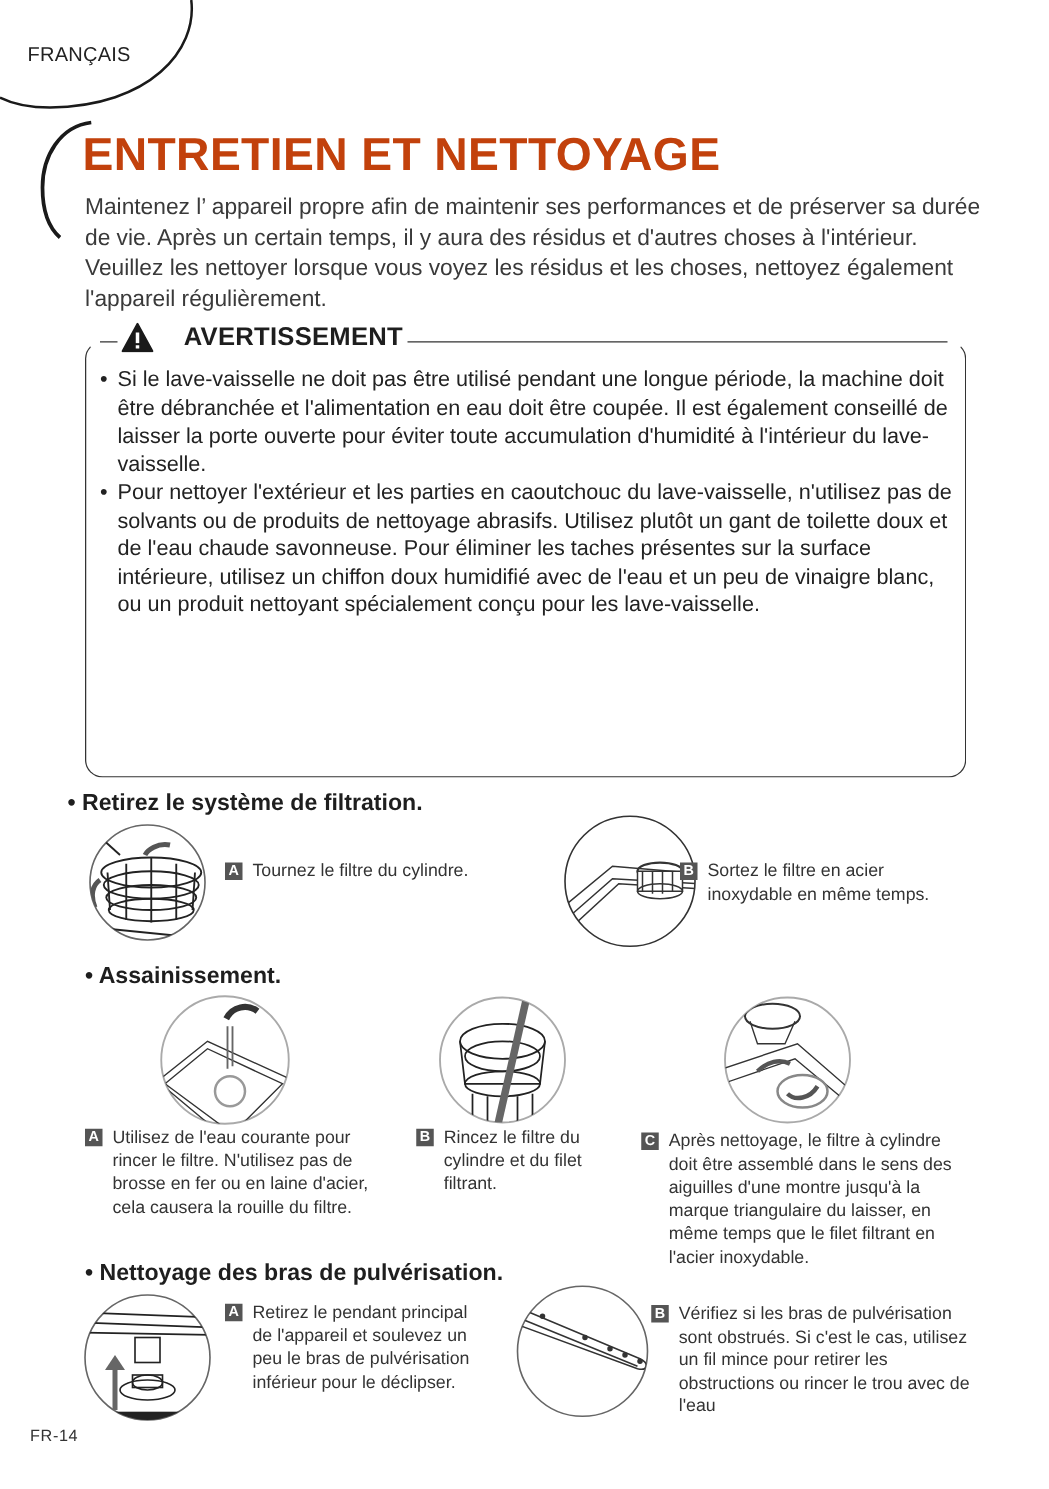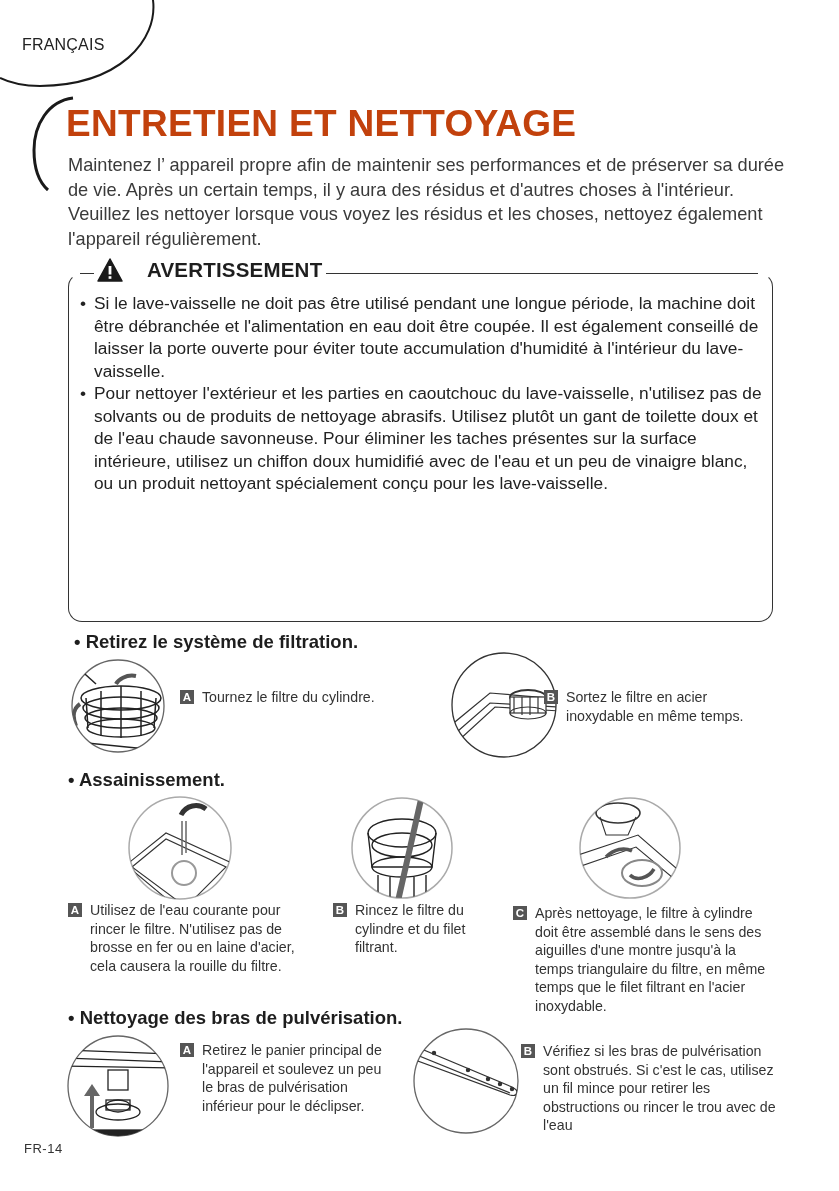--- a/index.html
+++ b/index.html
@@ -24,21 +24,21 @@
   #warn-topline-r { left: 326px; top: 273px; width: 432px; border-top: 1.4px solid #333; }
   #warn-head { left: 97px; top: 258px; display: flex; align-items: center; gap: 24px; }
   #warn-title { font-size: 20.5px; font-weight: bold; color: #1e1e1e; letter-spacing: 0.2px; }
   #warn-list { left: 80px; top: 292px; width: 690px; margin: 0; padding: 0; list-style: none; font-size: 17.3px; line-height: 22.5px; color: #222; }
   #warn-list li { position: relative; padding-left: 14px; margin: 0; }
   #warn-list li::before { content: "•"; position: absolute; left: 0; top: 0; }
 
   
   .sec-head { font-size: 18.5px; color: #1e1e1e; margin: 0; }
   .sec-head::before { content: "• "; }
-  #sec1-head { left: 74px; top: 631px; }
+  #sec1-head { left: 54px; top: 631px; }
   #sec2-head { left: 68px; top: 769px; }
   #sec3-head { left: 68px; top: 1007px; }
 
   
   .badge { display: inline-block; width: 14px; height: 14px; background: #555; color: #fff; font-size: 11.5px; font-weight: bold; line-height: 14px; text-align: center; vertical-align: 1px; margin-right: 8px; }
   .step { font-size: 14.2px; line-height: 18.5px; color: #333; }
   .step .txt { display: inline-block; vertical-align: top; }
 
   .illus { position: absolute; }
 
@@ -187,21 +187,21 @@
   </g>
 </svg>
 
 <div id="s2a-text" class="abs step">
   <span class="badge">A</span><span class="txt" style="width:225px">Utilisez de l'eau courante pour rincer le filtre. N'utilisez pas de brosse en fer ou en laine d'acier, cela causera la rouille du filtre.</span>
 </div>
 <div id="s2b-text" class="abs step">
   <span class="badge">B</span><span class="txt" style="width:125px">Rincez le filtre du cylindre et du filet filtrant.</span>
 </div>
 <div id="s2c-text" class="abs step">
-  <span class="badge">C</span><span class="txt" style="width:240px">Après nettoyage, le filtre à cylindre doit être assemblé dans le sens des aiguilles d'une montre jusqu'à la temps triangulaire du filtre, en même temps que le filet filtrant en l'acier inoxydable.</span>
+  <span class="badge">C</span><span class="txt" style="width:240px">Après nettoyage, le filtre à cylindre doit être assemblé dans le sens des aiguilles d'une montre jusqu'à la marque triangulaire du laisser, en même temps que le filet filtrant en l'acier inoxydable.</span>
 </div>
 
 <h2 id="sec3-head" class="abs sec-head">Nettoyage des bras de pulvérisation.</h2>
 
 <svg class="illus" style="left:64px;top:1032px" width="108" height="108">
   <defs>
       <clipPath id="c6">
         <circle cx="54" cy="54" r="50"></circle>
       </clipPath>
     </defs>
@@ -213,21 +213,21 @@
     <rect x="44" y="38" width="20" height="20"></rect>
     <ellipse cx="54" cy="80" rx="22" ry="8"></ellipse>
     <ellipse cx="54" cy="74" rx="12" ry="6"></ellipse>
     <rect x="42" y="68" width="24" height="10"></rect>
     <rect x="0" y="98" width="108" height="10" fill="#222"></rect>
     <line x1="28" y1="96" x2="28" y2="62" stroke="#666" stroke-width="4"></line>
     <path d="M20,64 L28,52 L36,64 Z" fill="#666" stroke="none"></path>
   </g>
 </svg>
 <div id="s3a-text" class="abs step">
-  <span class="badge">A</span><span class="txt" style="width:190px">Retirez le panier principal de l'appareil et soulevez un peu le bras de pulvérisation inférieur pour le déclipser.</span>
+  <span class="badge">A</span><span class="txt" style="width:190px">Retirez le pendant principal de l'appareil et soulevez un peu le bras de pulvérisation inférieur pour le déclipser.</span>
 </div>
 
 <svg class="illus" style="left:412px;top:1025px" width="110" height="112">
   <defs>
       <clipPath id="c7">
         <circle cx="54" cy="56" r="52"></circle>
       </clipPath>
     </defs>
   <circle cx="54" cy="56" r="52" fill="#fff" stroke="#666" stroke-width="1.3"></circle>
   <g clip-path="url(#c7)" stroke="#333" fill="none" stroke-width="1.2">

